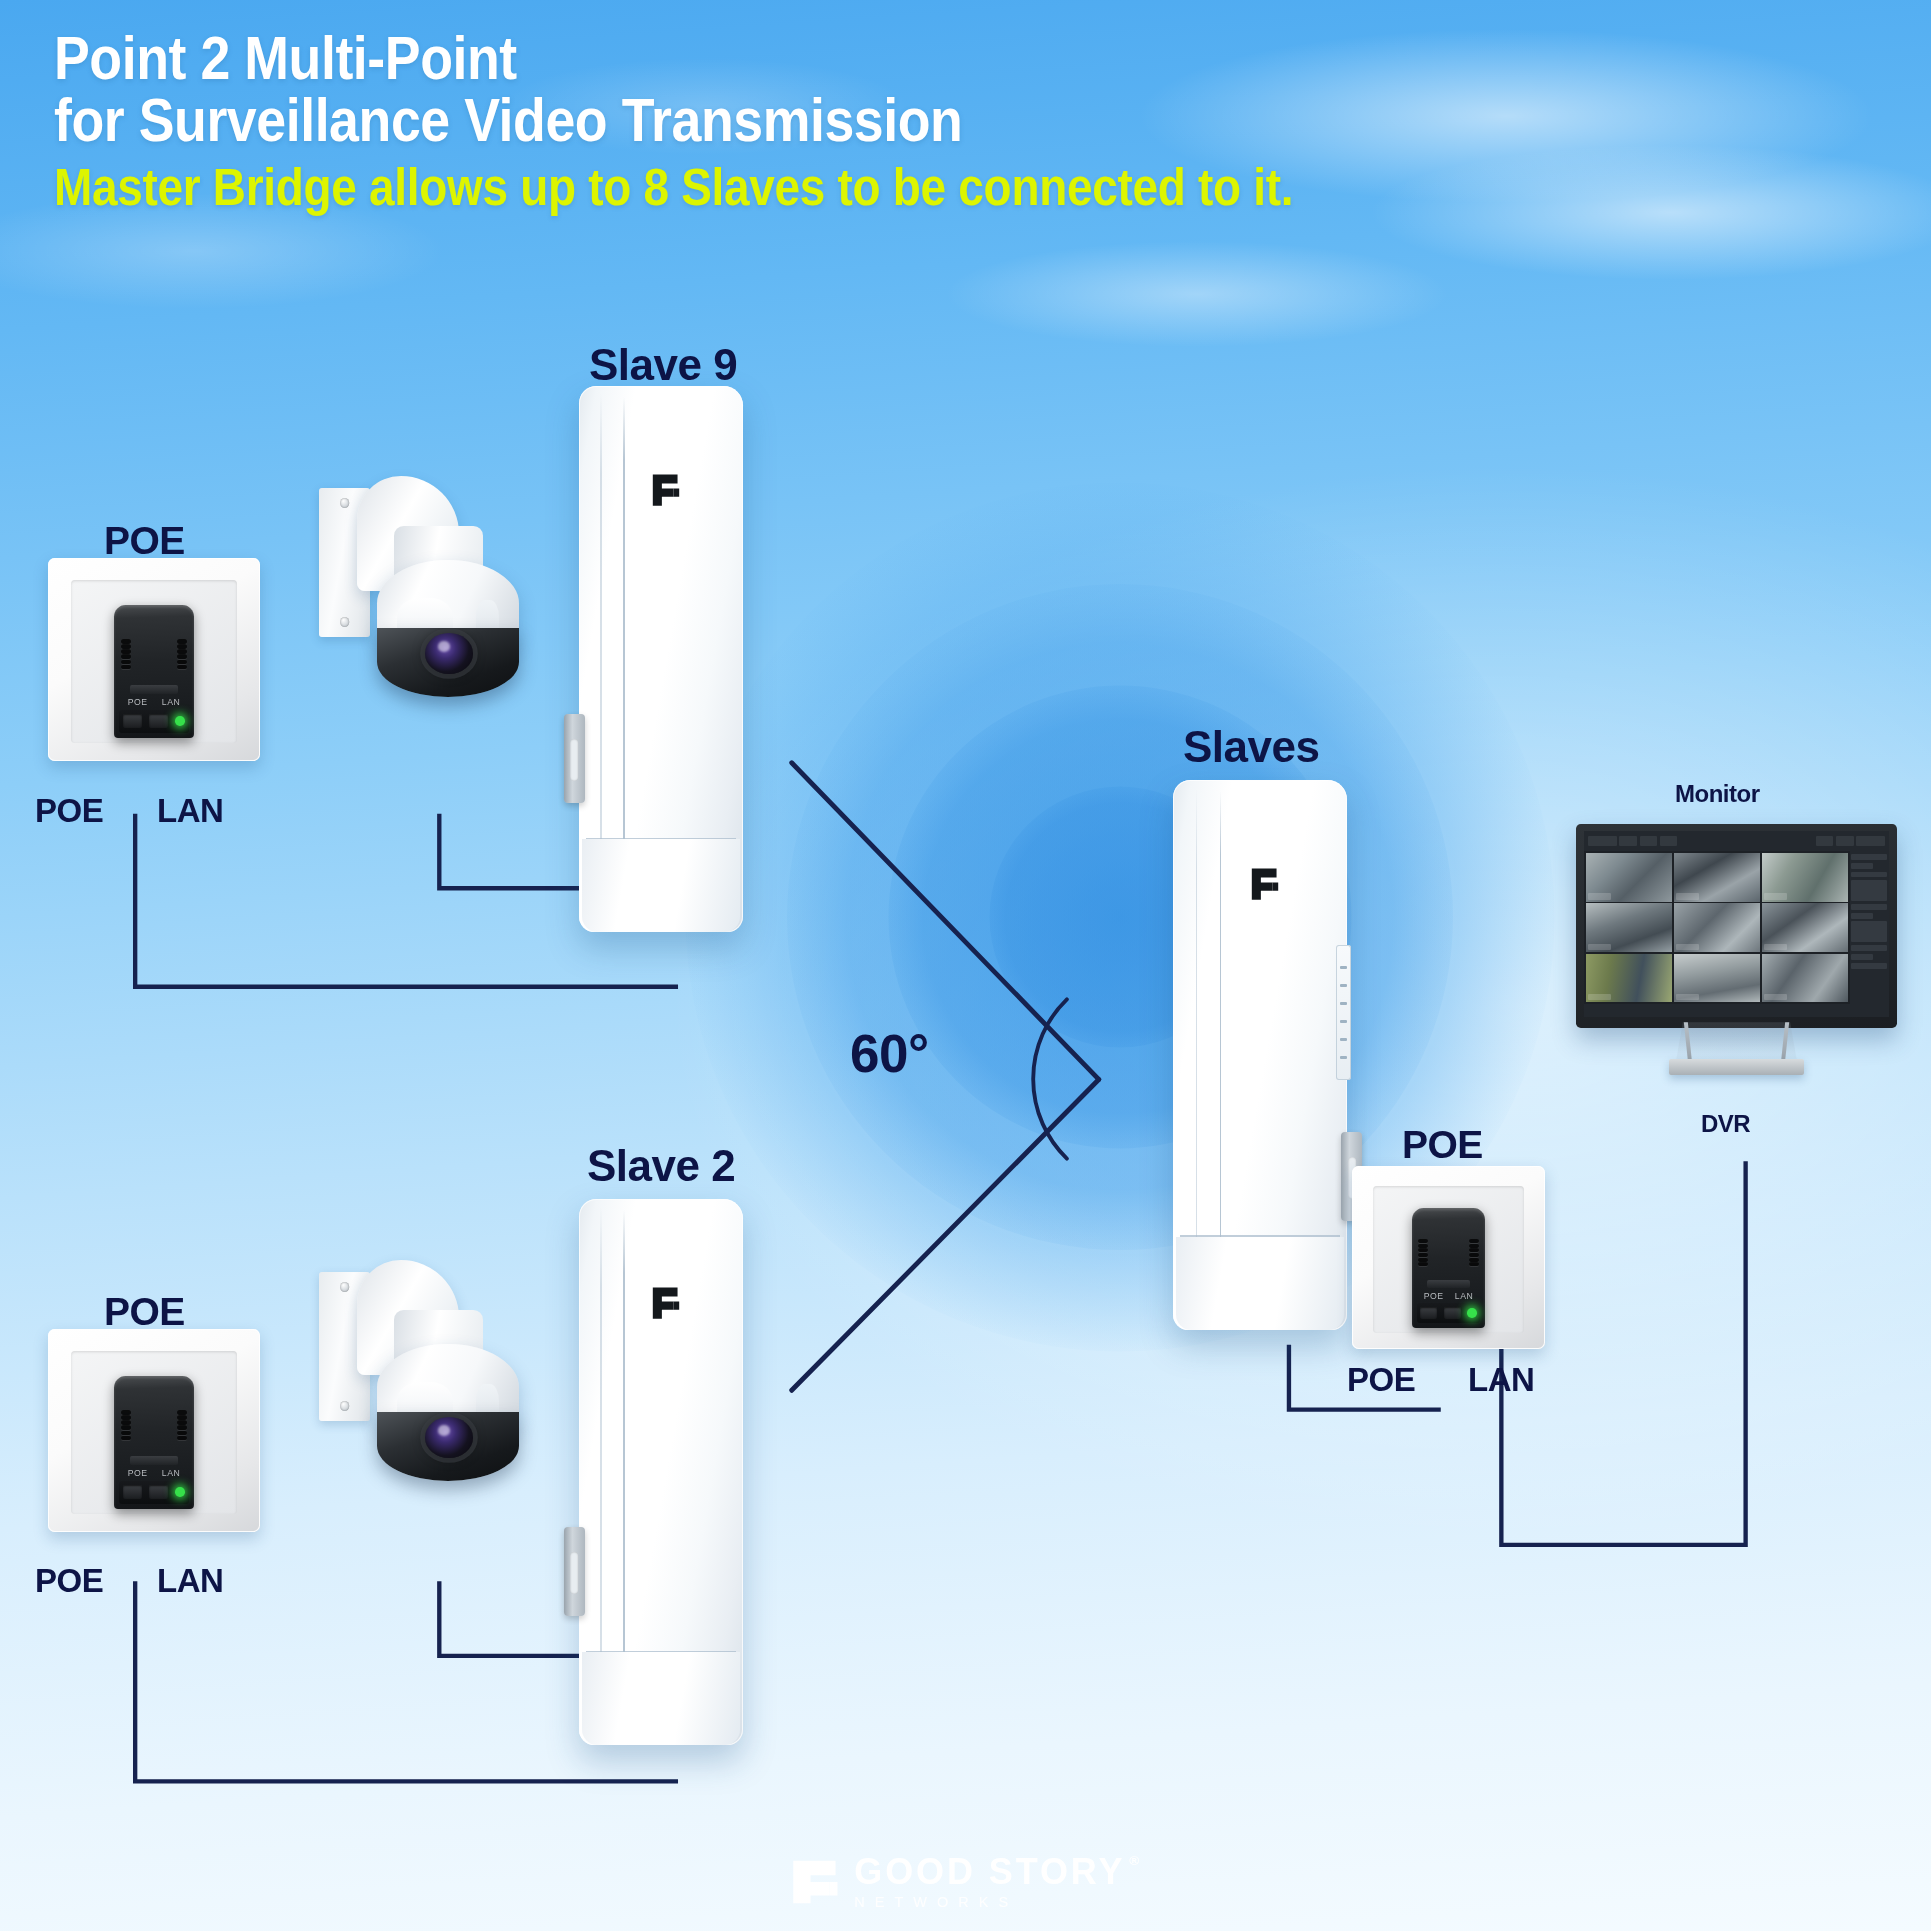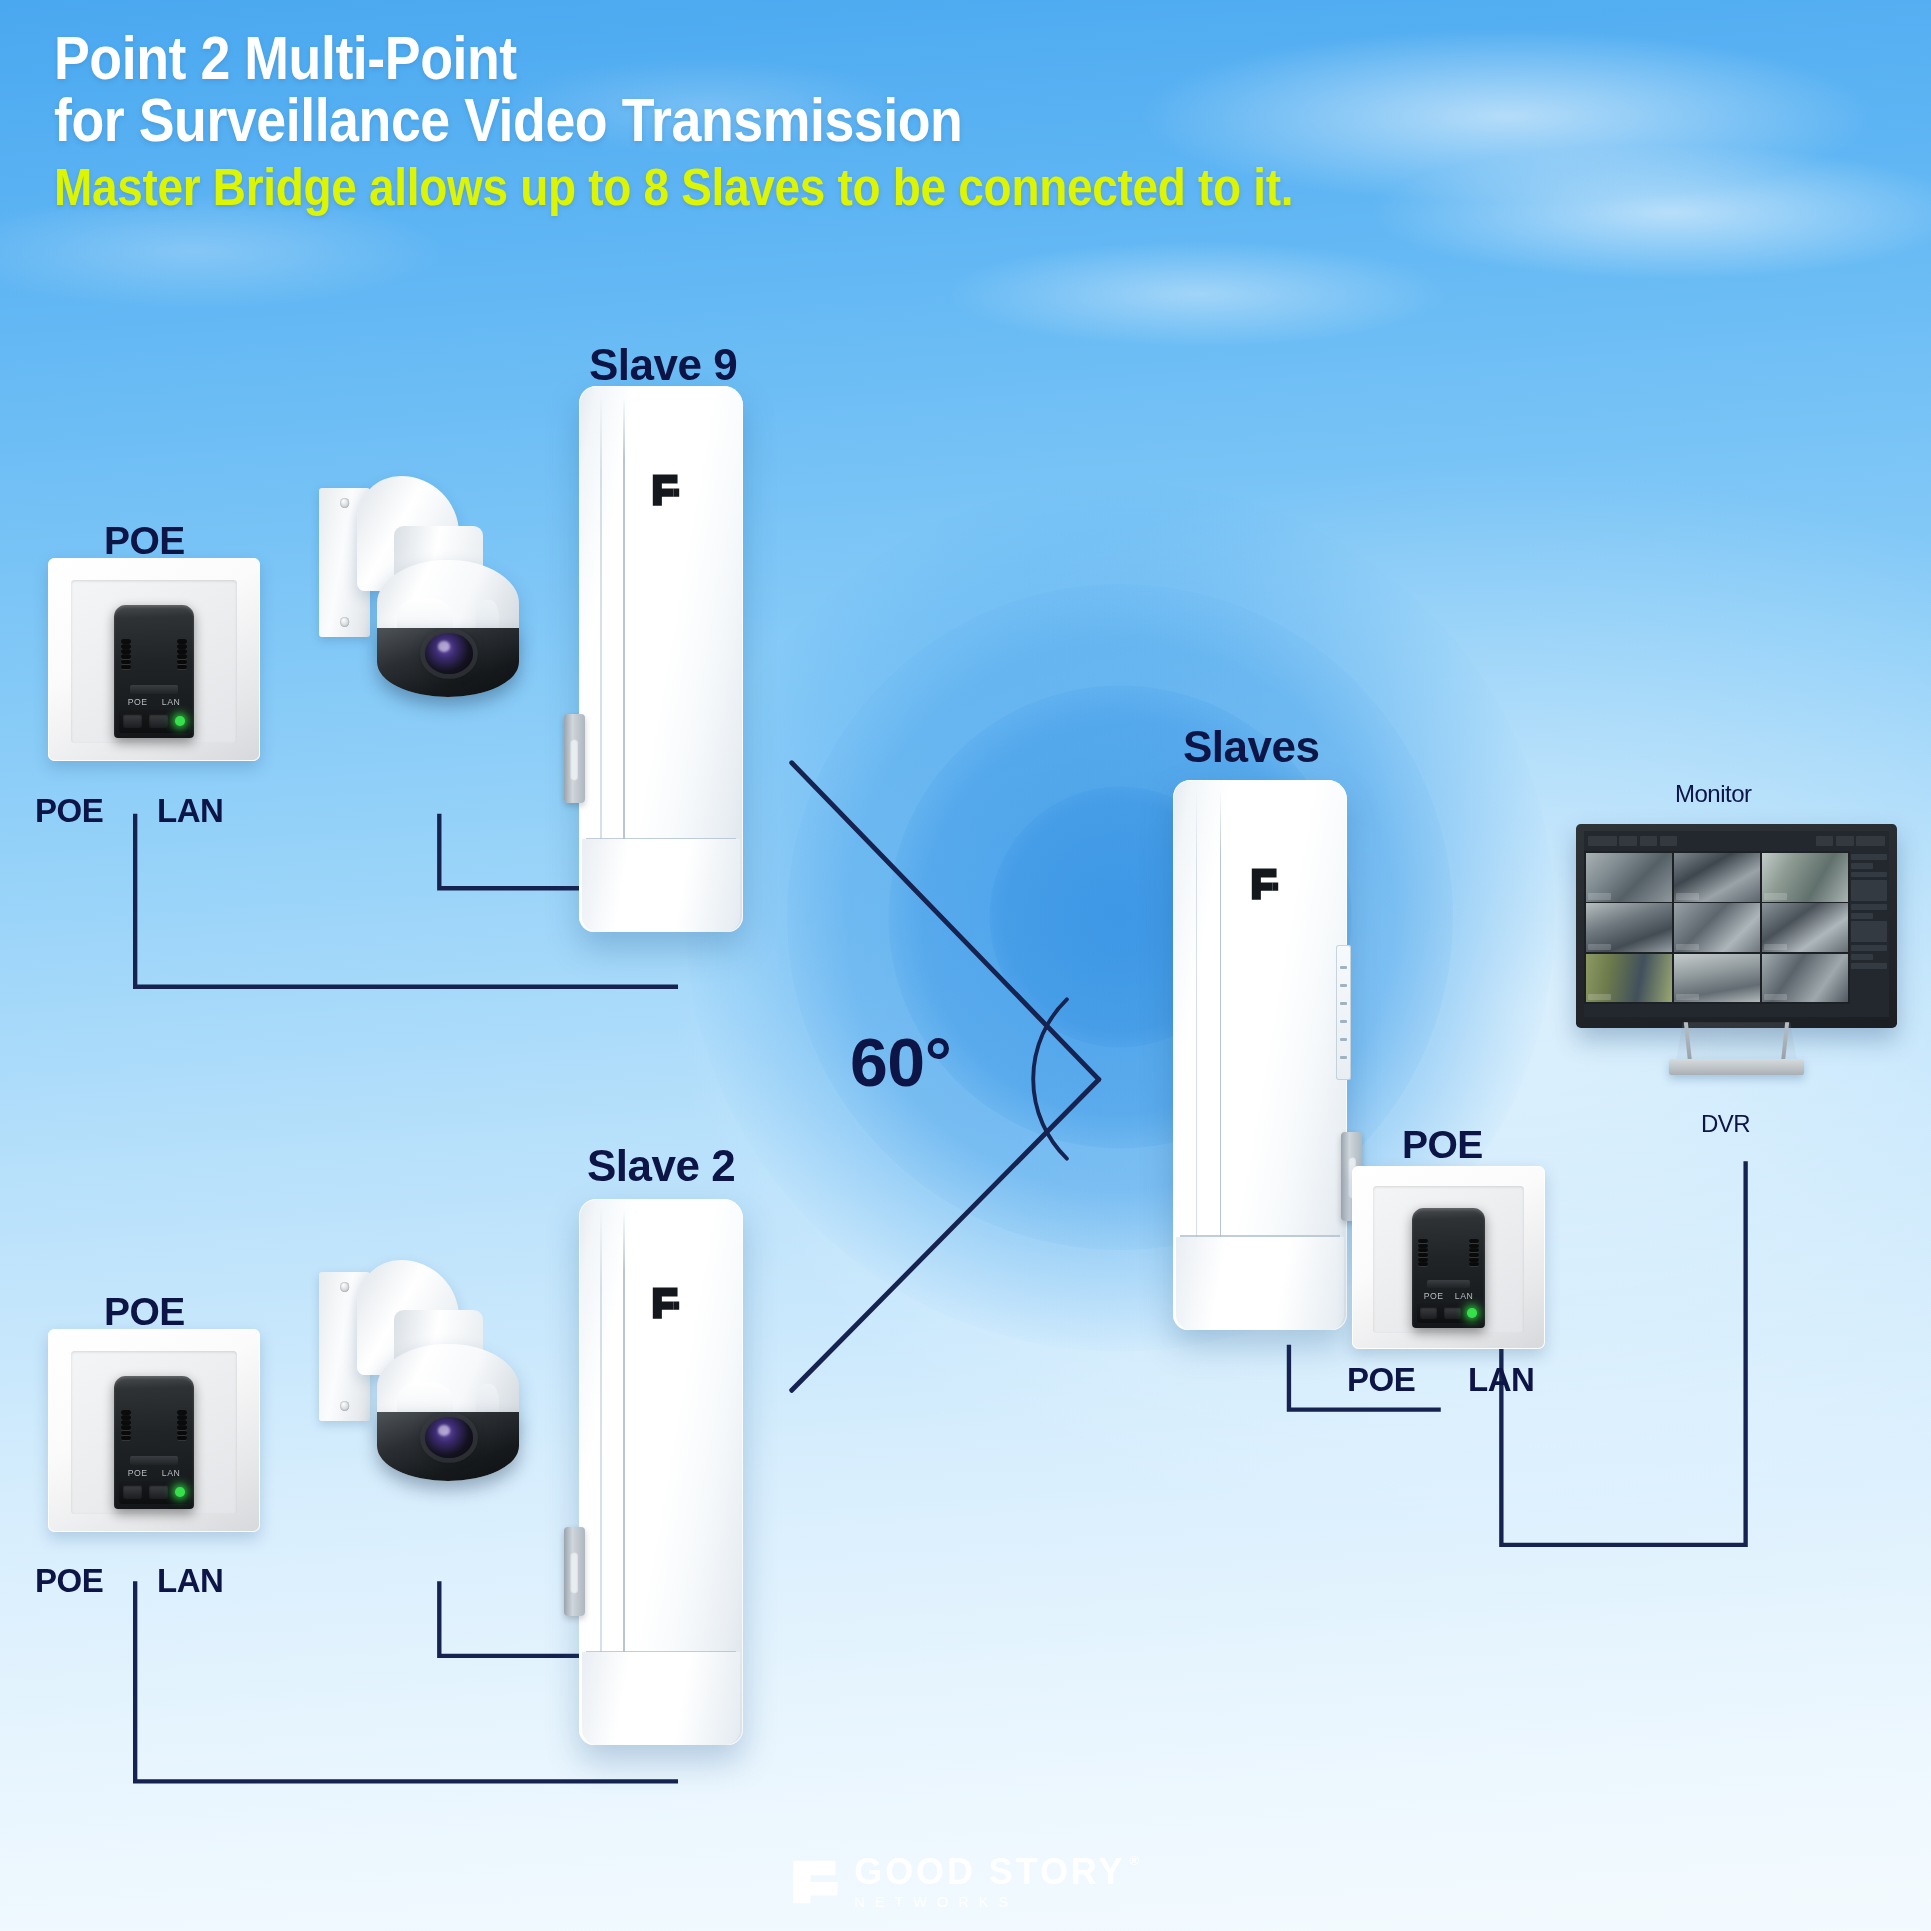--- a/index.html
+++ b/index.html
@@ -56,21 +56,21 @@
   }
 
   
   .lbl{
     position:absolute; color:#0d1446; font-weight:bold;
     white-space:nowrap; letter-spacing:-0.5px;
   }
   .lbl-xl{ font-size:44px; }
   .lbl-lg{ font-size:39px; }
   .lbl-md{ font-size:33px; }
-  .lbl-sm{ font-size:24px; font-weight:normal; }
+  .lbl-sm{ font-size:24px; font-weight:bold; }
 
   
   .poe-unit{ position:absolute; }
   .poe-plate{
     position:absolute; inset:0;
     background:linear-gradient(150deg,#ffffff 0%,#fbfbfb 40%,#e6e7e9 78%,#d6d8db 100%);
     border-radius:6.8px;
     box-shadow:0 6.8px 15.4px rgba(30,80,130,.22), inset 0 0 0 1px rgba(255,255,255,.9);
   }
   .poe-inner{
@@ -521,21 +521,21 @@
   <div class="cpe-base"></div>
   <div class="cpe-logo">
     <svg viewBox="0 0 40 42">
         <path d="M4 4h30v11H15v6h14v10H15v11H4z" fill="#14181c"></path>
         <path d="M29 21l7 0 0 10-7 0z" fill="#14181c"></path>
       </svg>
   </div>
   <div class="cpe-mount"></div>
 </div>
 
-<div class="lbl" style="left:850px; top:1023px; font-size:68px;">60°</div>
+<div class="lbl" style="left:850px; top:1023px; font-size:53px;">60°</div>
 
 <div class="lbl lbl-xl" style="left:1183px; top:722px;">Slaves</div>
 
 <div class="cpe" style="left:1173px; top:780px; width:174px; height:550px;">
   <div class="cpe-body"></div>
   <div class="cpe-seam2"></div>
   <div class="cpe-seam"></div>
   <div class="cpe-base-line"></div>
   <div class="cpe-base"></div>
   <div class="cpe-logo">

